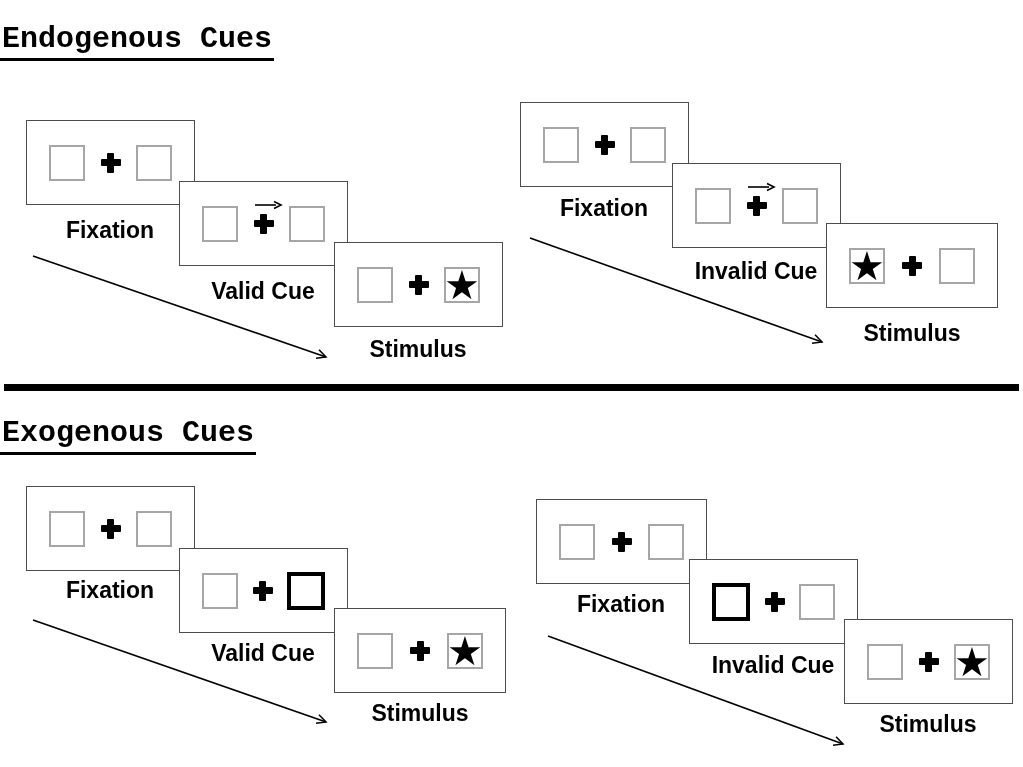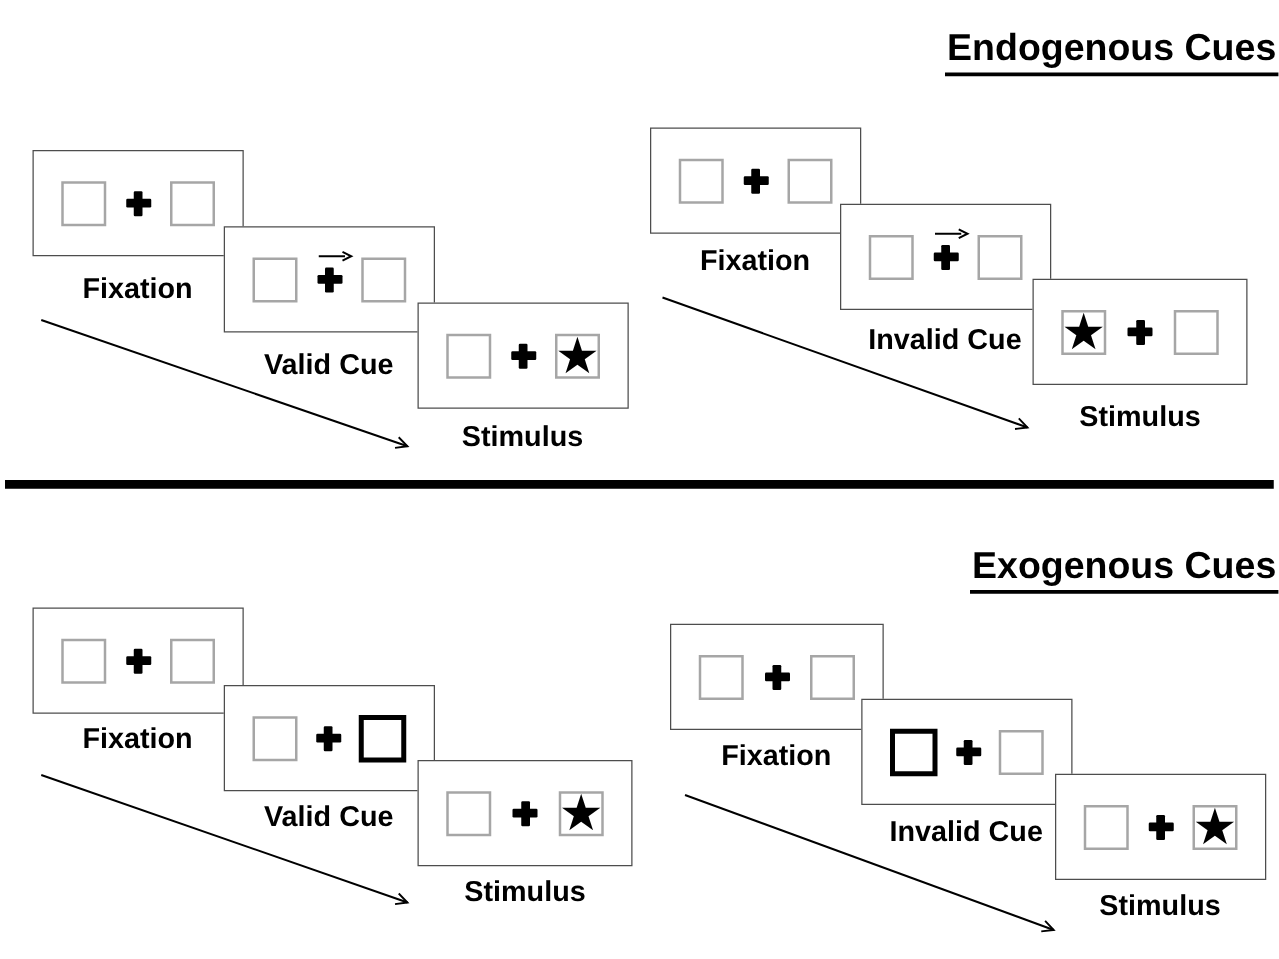--- a/index.html
+++ b/index.html
@@ -1,22 +1,22 @@
 <!DOCTYPE html>
 <html><head>
 <meta charset="utf-8">
 <style>
   html,body{margin:0;padding:0;background:#fff;}
   #stage{position:relative;width:1023px;height:767px;background:#ffffff;overflow:hidden;
          font-family:"Liberation Sans",sans-serif;color:#000;}
-  .section-title{position:absolute;left:0;width:100%;text-align:right;
-                 font-size:30px;font-weight:bold;letter-spacing:0px;}
+  .section-title{position:absolute;left:0;width:100%;text-align:left;
+                 font-size:30px;font-weight:bold;letter-spacing:0px;font-family:Liberation Mono, monospace;}
   .section-title .underline{display:inline-block;border-bottom:3px solid #000;padding:0 2px 2px 2px;}
   #title-endo{top:22px;}
-  #title-exo{top:436px;}
+  #title-exo{top:416px;}
   .divider{position:absolute;left:4px;right:4px;top:384px;height:7px;background:#000;}
   .card{position:absolute;width:169px;height:85px;background:#fff;border:1px solid #4d4d4d;
         box-sizing:border-box;display:flex;align-items:center;justify-content:space-between;
         padding:0 22px;}
   .sq{width:36px;height:36px;border:2px solid #a6a6a6;box-sizing:border-box;background:#fff;
       display:flex;align-items:center;justify-content:center;
       font-size:40px;line-height:1;color:#000;overflow:visible;}
   .sq.cued{width:38px;height:38px;border:4px solid #000;}
   .plus{position:relative;width:20px;height:20px;flex:0 0 auto;}
   .plus::before{content:"";position:absolute;left:0;top:6.5px;width:20px;height:7px;background:#000;border-radius:1px;}

